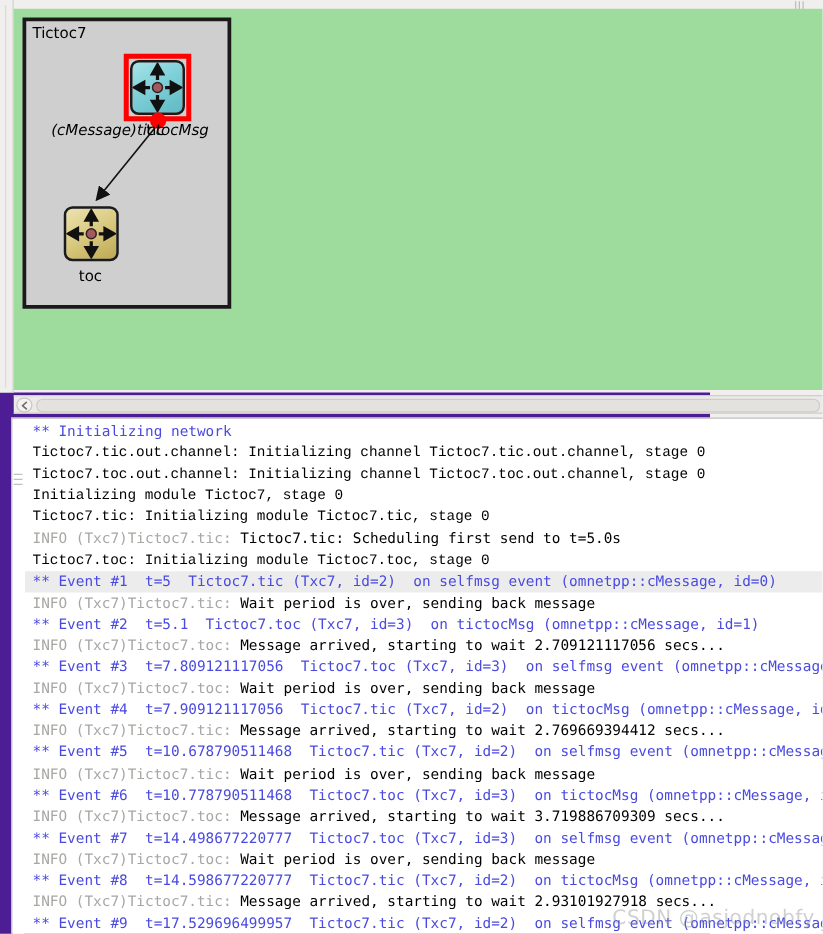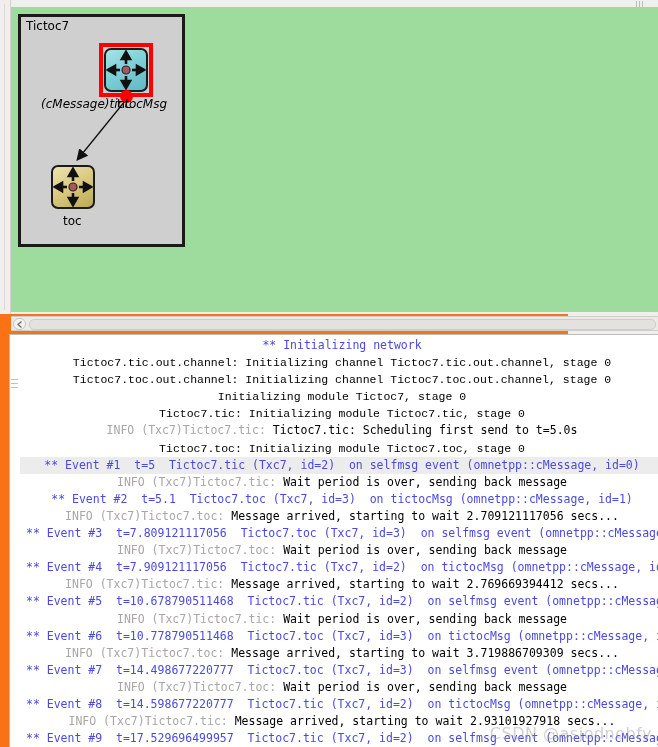--- a/index.html
+++ b/index.html
@@ -11,21 +11,21 @@
     width: 658px;
     height: 747px;
     overflow: hidden;
     font-family: "DejaVu Sans", sans-serif;
   }
 
   #app {
     position: relative;
     width: 568px;
     height: 747px;
-    background: #f97316;
+    background: #4c1d95;
   }
 
   
   .canvas-region {
     position: absolute;
     left: 0; top: 0;
     width: 658px;
     height: 314px;
     background: #f0efed;
   }
@@ -236,21 +236,20 @@
     font-family: "DejaVu Sans Mono", monospace;
     font-size: 11.5px;
     line-height: 17.1px;
     white-space: pre;
   }
   .log-line {
     height: 17.1px;
     padding-left: 6px;
     white-space: pre;
     overflow: hidden;
-    text-align: center;
   }
   .ln-event   { color: #4a4ae0; }
   .ln-plain   { color: #000000; font-family: Liberation Mono, monospace; }
   .ln-hl      { background: #ececec; }
   .ln-info .pfx { color: #a9a7a4; margin-top: 16px; }
   .ln-info .msg { color: #000000; margin-top: 40px; }
 
   .watermark {
     position: absolute;
     right: 6px;

